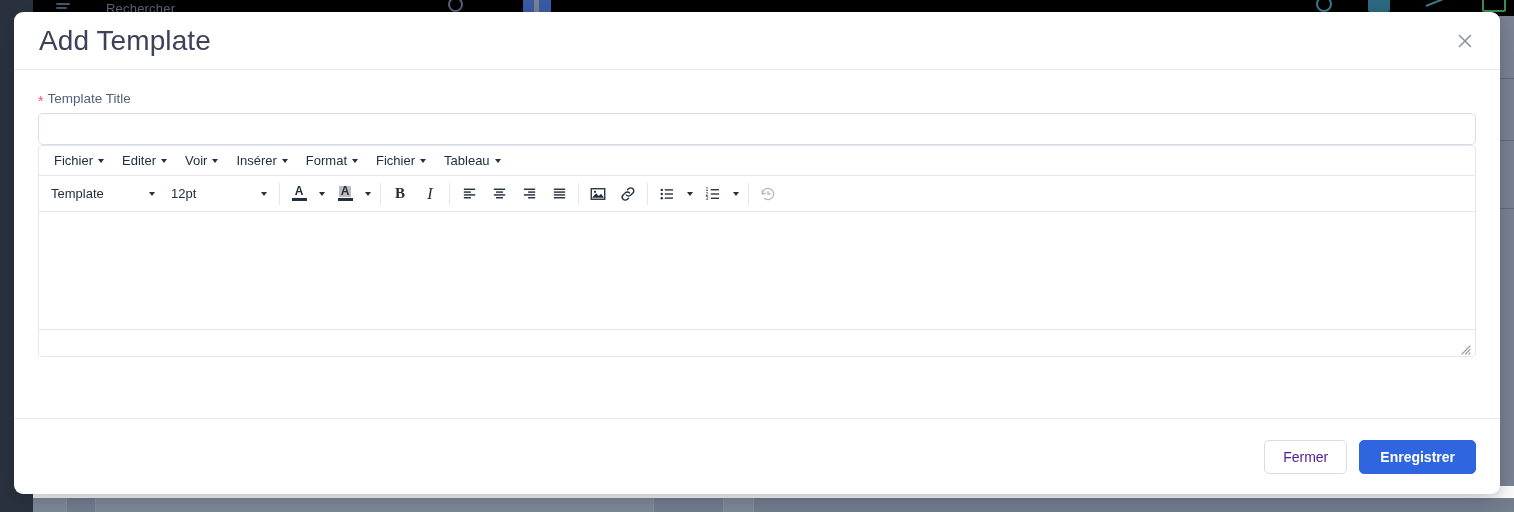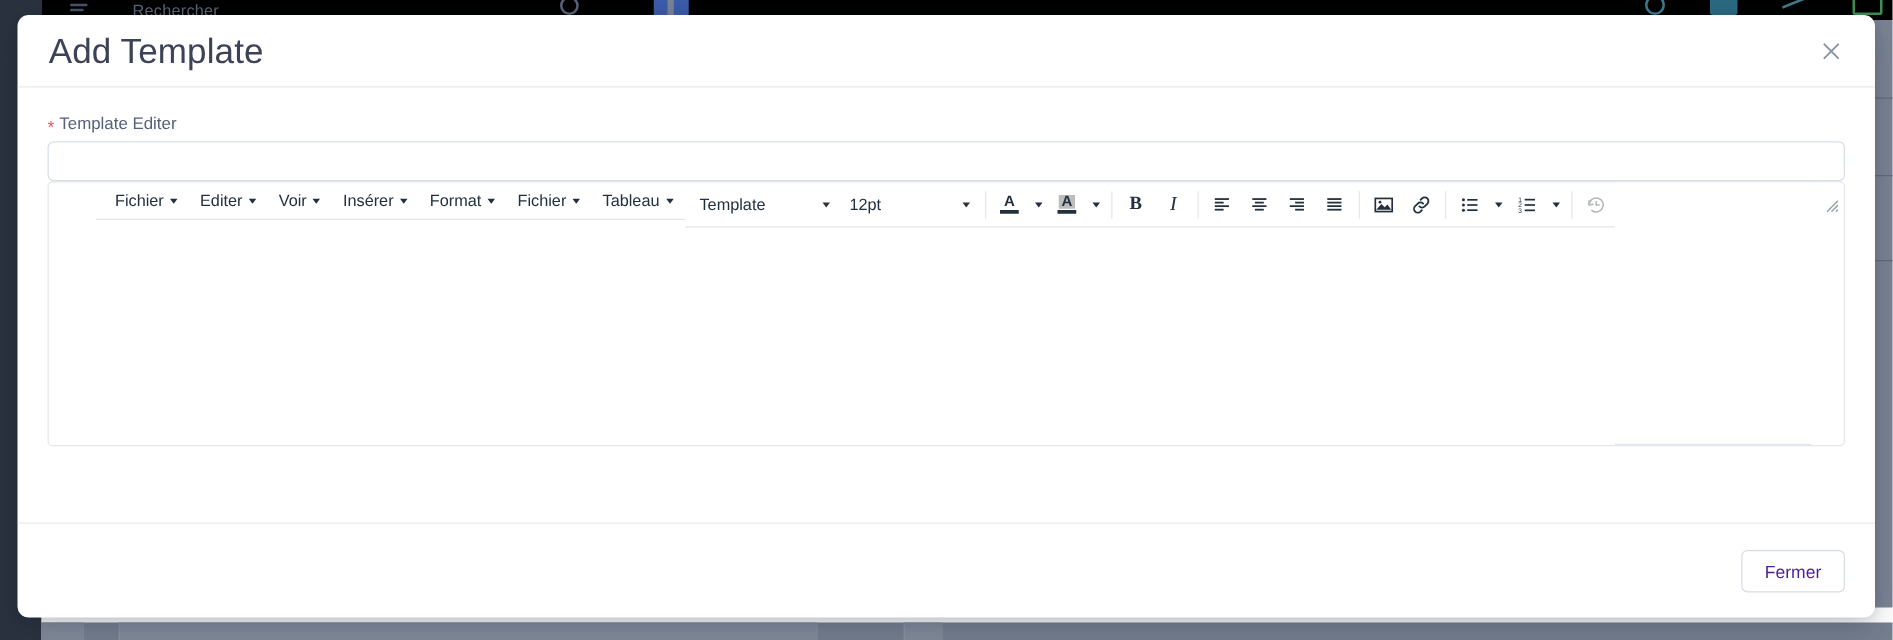--- a/index.html
+++ b/index.html
@@ -130,21 +130,21 @@
     padding: 0 10px;
     font-family: "Liberation Sans", sans-serif;
   }
   #content-label { margin-top: 17px; }
 
   
   #editor-wrap {
     border: 1px solid #e3e6ea; border-radius: 4px;
     background: #fff; overflow: hidden;
     height: 212px;
-    display: flex; flex-direction: row; padding-left: 38px;
+    display: flex; flex-direction: column;
   }
   #mce-menubar {
     height: 30px; flex: 0 0 30px;
     display: flex; align-items: center;
     border-bottom: 1px solid #e3e6ea;
     padding-left: 6px;
   }
   .mce-menu-item {
     font-size: 13px; color: #222f3e;
     padding: 3px 8px; margin: 0 1px;
@@ -283,21 +283,21 @@
       <svg width="20" height="20" viewBox="0 0 20 20" aria-hidden="true">
         <path d="M4.5 4.5 L15.5 15.5 M15.5 4.5 L4.5 15.5" stroke="#8b93a6" stroke-width="1.6" stroke-linecap="round" fill="none"></path>
       </svg>
     </div>
   </div>
 
   <div id="modal-body">
 
     <div class="field-label">
       <span class="req-star">*</span>
-      <span>Template Editer</span>
+      <span>Template Title</span>
     </div>
 
     <input id="title-input" type="text" placeholder="" style="">
 
 
     <div id="editor-wrap">
 
       <div id="mce-menubar">
         <div class="mce-menu-item">
           <span>Fichier</span>
@@ -476,14 +476,15 @@
             <path d="M11 3 L3 11 M11 6.5 L6.5 11 M11 10 L10 11" stroke="#9aa0a8" stroke-width="1.2" stroke-linecap="round"></path>
           </svg>
         </div>
       </div>
 
     </div>
   </div>
 
   <div id="modal-footer">
     <div class="btn" id="btn-close">Fermer</div>
+    <div class="btn" id="btn-save">Enregistrer</div>
   </div>
 </div>
 
 </body></html>

